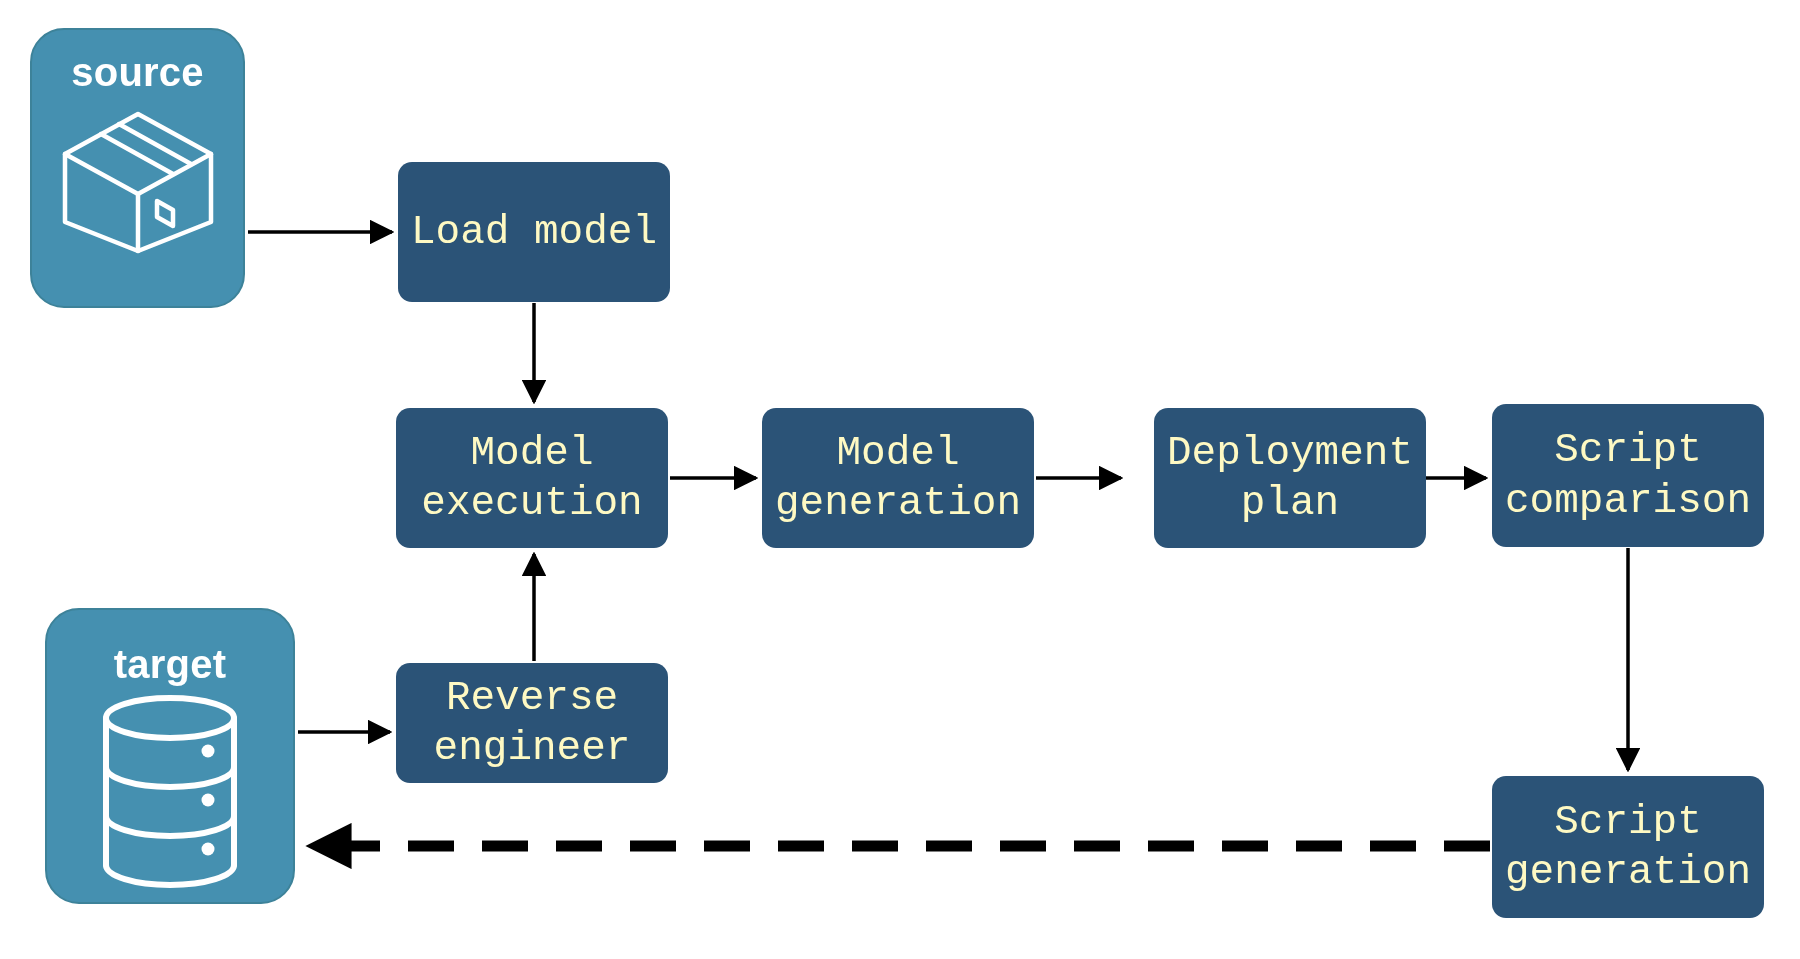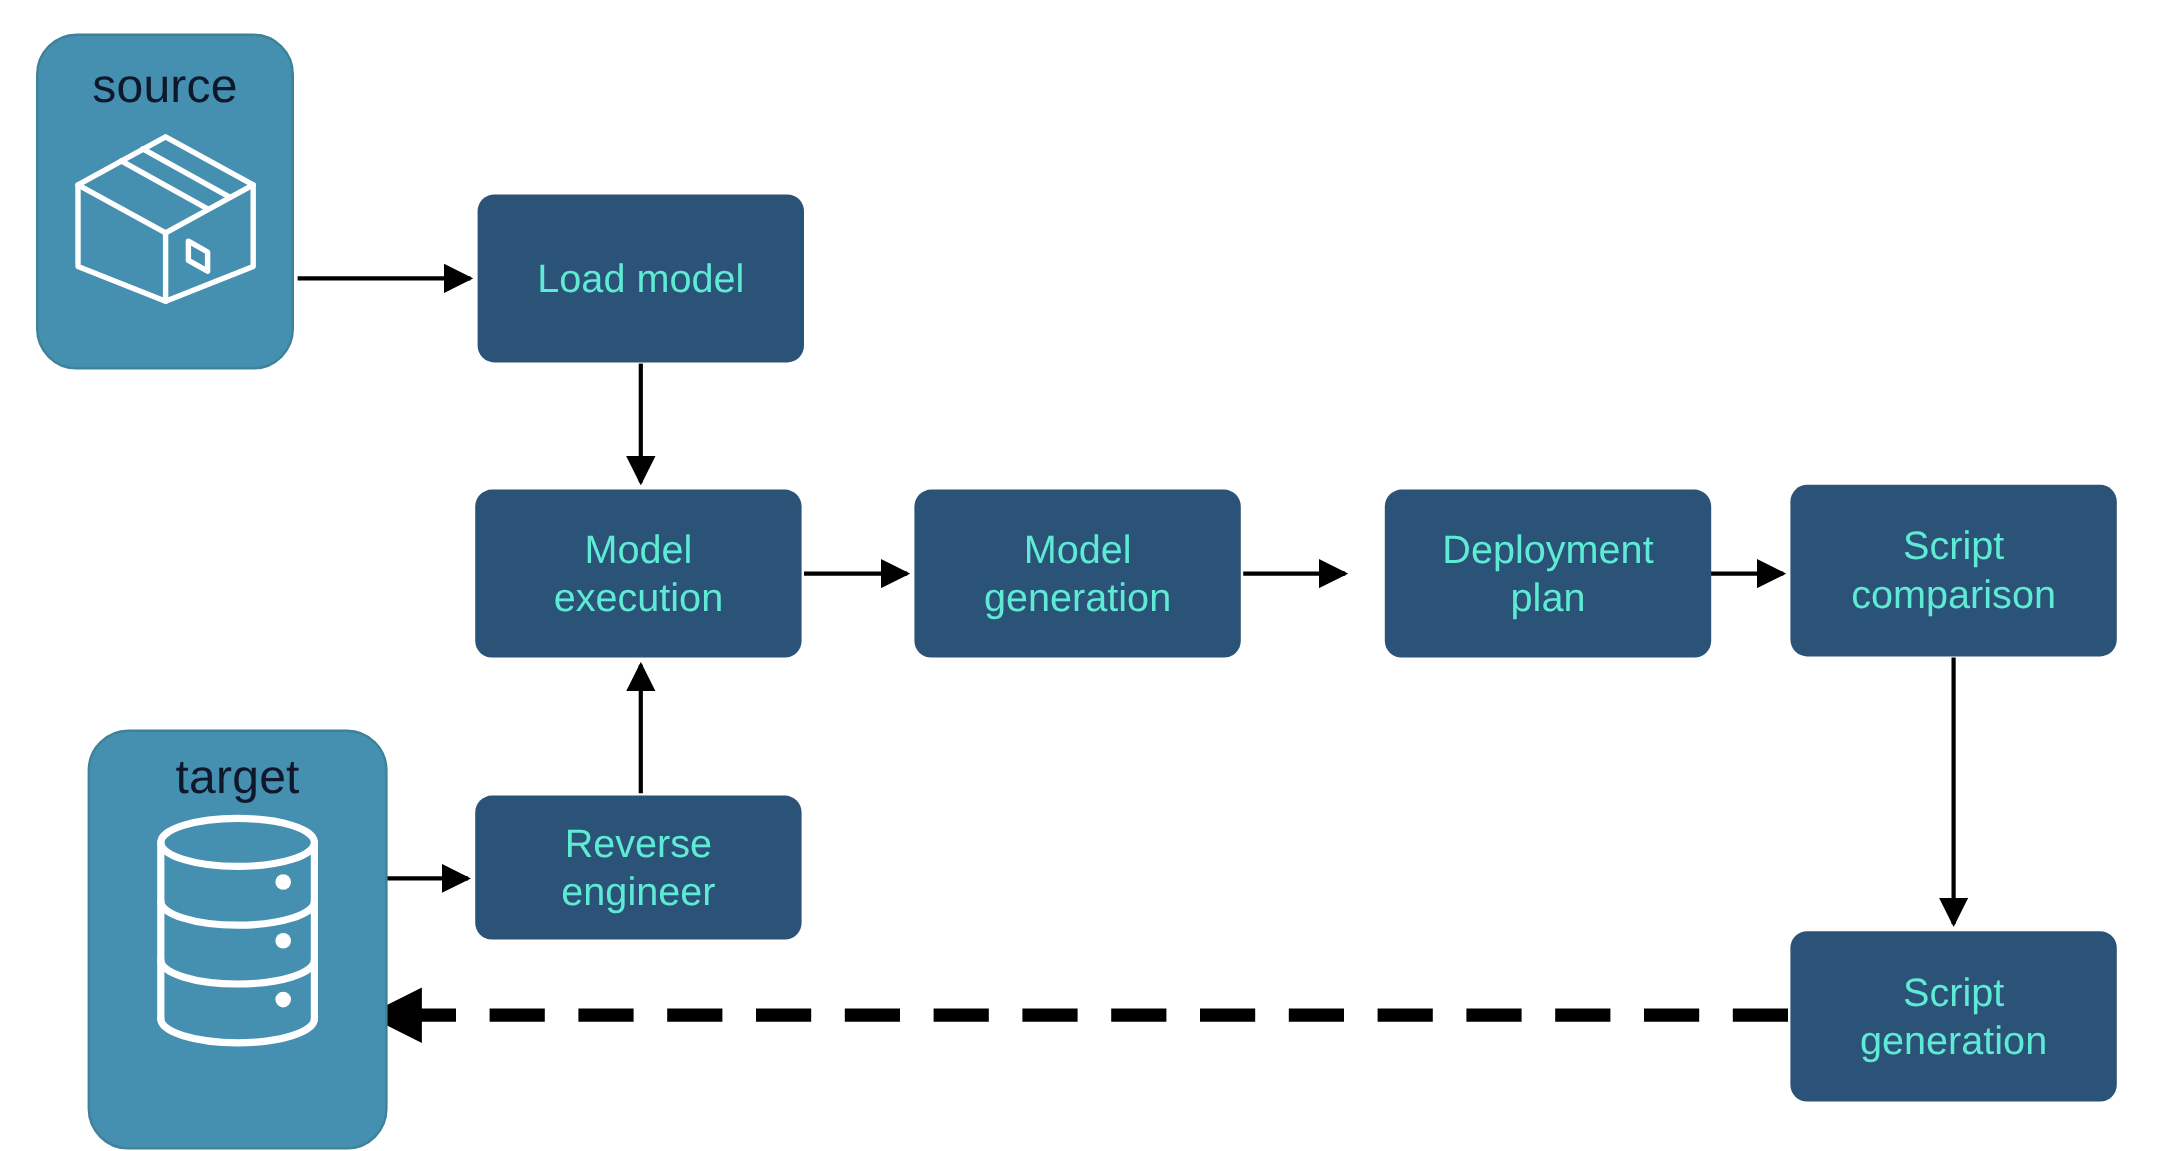--- a/index.html
+++ b/index.html
@@ -26,45 +26,46 @@
     box-sizing: border-box;
     background: #4590b0;
     border: 2px solid #3d8299;
     border-radius: 34px;
     display: flex;
     flex-direction: column;
     align-items: center;
     color: #ffffff;
   }
   .endpoint-label {
-    font-weight: normal;
+    font-weight: bold;
     font-size: 40px;
     letter-spacing: 0.2px;
     line-height: 1;
     text-align: center;
-    color: #0f172a;
+    color: #ffffff;
   }
   .endpoint-icon {
     display: block;
   }
 
   
   .node {
     position: absolute;
     box-sizing: border-box;
     background: #2b5377;
     border-radius: 14px;
     display: flex;
     align-items: center;
     justify-content: center;
     text-align: center;
-    color: #5eead4;
-    font-size: 33px;
+    color: #fef9c3;
+    font-size: 41px;
     line-height: 1.22;
     padding: 4px 10px;
+    font-family: Liberation Mono, monospace;
   }
   .node span { display: block; }
 
   
   #edges {
     position: absolute;
     left: 0;
     top: 0;
     width: 1800px;
     height: 959px;
@@ -119,21 +120,21 @@
 
           <path d="M48 28 L120 68"></path>
           <path d="M66 18 L138 58"></path>
 
           <path d="M104 95 L120 104 L120 120 L104 111 Z"></path>
         </g>
       </svg>
     </span>
   </div>
 
-  <div class="endpoint" style="left:45px; top:608px; width:250px; height:350px; padding-top:18px;margin-left:28px;">
+  <div class="endpoint" style="left:45px; top:608px; width:250px; height:296px; padding-top:34px;">
     <div class="endpoint-label">target</div>
     <span class="endpoint-icon" style="margin-top:10px;">
       <svg width="160" height="195" viewBox="0 0 160 195" xmlns="http://www.w3.org/2000/svg">
         <g fill="none" stroke="#ffffff" stroke-width="6" stroke-linejoin="round" stroke-linecap="round">
 
           <path d="M16 24 L16 171"></path>
           <path d="M144 24 L144 171"></path>
 
           <ellipse cx="80" cy="24" rx="64" ry="20"></ellipse>
 

